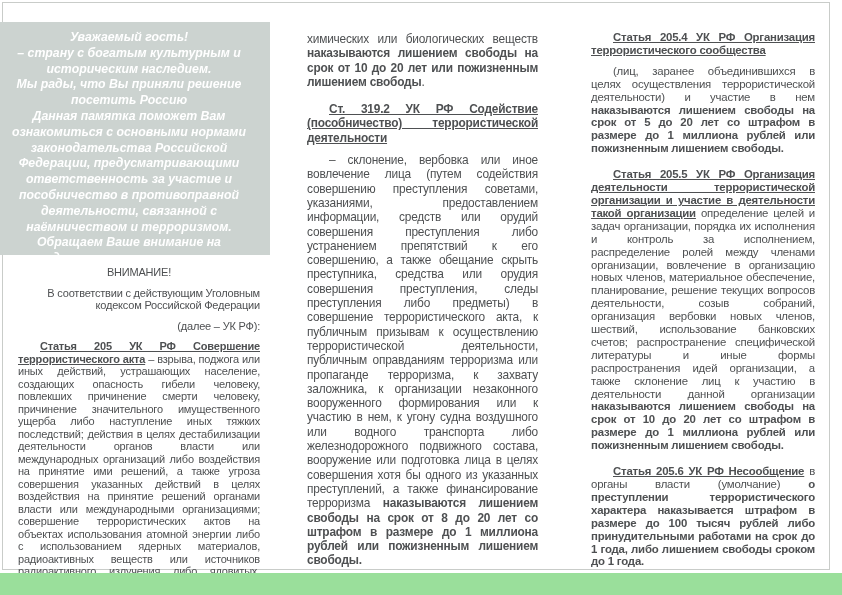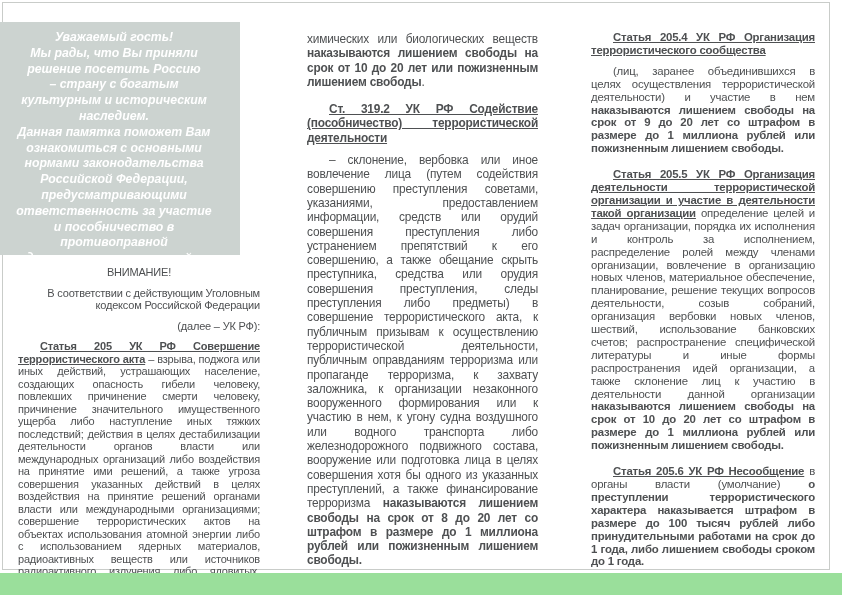--- a/index.html
+++ b/index.html
@@ -1,20 +1,20 @@
 <!DOCTYPE html>
 <html><head>
 <meta charset="utf-8">
 <style>
   html,body{margin:0;padding:0;background:#ffffff;}
   .page{position:relative;width:842px;height:595px;overflow:hidden;background:#ffffff;
         font-family:"Liberation Sans","DejaVu Sans",sans-serif;color:#4e5052;}
   .frame{position:absolute;left:2px;top:2px;width:828px;height:568px;
          border:1px solid #c9ccc9;box-sizing:border-box;}
-  .welcome-box{position:absolute;left:0;top:22px;width:240px;height:233px;
+  .welcome-box{position:absolute;left:0;top:22px;width:270px;height:233px;
          background:#ccd3d0;color:#ffffff;font-weight:bold;font-style:italic;
          font-size:12.3px;line-height:15.8px;text-align:center;
          padding:8px 24px 0 12px;box-sizing:border-box;}
   .col{position:absolute;text-align:justify;}
   .col-left{left:10px;top:258px;width:258px;font-size:11px;line-height:12.5px;letter-spacing:-0.2px;}
   .col-mid{left:299px;top:24px;width:247px;font-size:11.9px;line-height:14.3px;letter-spacing:-0.2px;}
   .col-right{left:583px;top:18px;width:240px;font-size:11.4px;line-height:12.9px;letter-spacing:-0.2px;}
   .col p{margin:8px;}
   .center{text-align:right;}
   .b{font-weight:bold;}
@@ -27,43 +27,43 @@
 </style>
 </head>
 <body>
 
 <div class="page">
 
   <div class="frame"></div>
 
   <div class="welcome-box">
     <div>Уважаемый гость!</div>
+    <div>– страну с богатым культурным и историческим наследием.</div>
     <div>Мы рады, что Вы приняли решение посетить Россию</div>
-    <div>– страну с богатым культурным и историческим наследием.</div>
     <div>Данная памятка поможет Вам ознакомиться с основными нормами законодательства Российской Федерации, предусматривающими ответственность за участие и пособничество в противоправной деятельности, связанной с наёмничеством и терроризмом.</div>
     <div>Обращаем Ваше внимание на недопустимость нарушения российских законов, просим уважать местные традиции и желаем приятного пребывания в России!</div>
   </div>
 
   <div class="col col-left">
     <p class="attn-title">ВНИМАНИЕ!</p>
     <p class="center">В соответствии с действующим Уголовным кодексом Российской Федерации</p>
     <p class="center">(далее – УК РФ):</p>
     <p class="indent"><span class="bu">Статья 205 УК РФ Совершение террористического акта</span><span> – взрыва, поджога или иных действий, устрашающих население, создающих опасность гибели человеку, повлекших причинение смерти человеку, причинение значительного имущественного ущерба либо наступление иных тяжких последствий; действия в целях дестабилизации деятельности органов власти или международных организаций либо воздействия на принятие ими решений, а также угроза совершения указанных действий в целях воздействия на принятие решений органами власти или международными организациями; совершение террористических актов на объектах использования атомной энергии либо с использованием ядерных материалов, радиоактивных веществ или источников радиоактивного излучения либо ядовитых, отравляющих, токсичных, опасных</span></p>
   </div>
 
   <div class="col col-mid">
     <p><span>химических или биологических веществ </span><span class="b">наказываются лишением свободы на срок от 10 до 20 лет или пожизненным лишением свободы</span><span>.</span></p>
     <p class="gap indent"><span class="bu">Ст. 319.2 УК РФ Содействие (пособничество) террористической деятельности</span></p>
     <p class="indent"><span>– склонение, вербовка или иное вовлечение лица (путем содействия совершению преступления советами, указаниями, предоставлением информации, средств или орудий совершения преступления либо устранением препятствий к его совершению, а также обещание скрыть преступника, средства или орудия совершения преступления, следы преступления либо предметы) в совершение террористического акта, к публичным призывам к осуществлению террористической деятельности, публичным оправданиям терроризма или пропаганде терроризма, к захвату заложника, к организации незаконного вооруженного формирования или к участию в нем, к угону судна воздушного или водного транспорта либо железнодорожного подвижного состава, вооружение или подготовка лица в целях совершения хотя бы одного из указанных преступлений, а также финансирование терроризма </span><span class="b">наказываются лишением свободы на срок от 8 до 20 лет со штрафом в размере до 1 миллиона рублей или пожизненным лишением свободы.</span></p>
     <p class="gap indent"><span class="bu">Статья 205.2 УК РФ Публичные призывы к осуществлению террористической деятельности, публичное оправдание терроризма или пропаганда терроризма</span><span> (деятельность по распространению материалов и информации, направленных на формирование идеологии терроризма, убежденности в ее привлекательности), в том числе с использованием средств массовой информации или сети «Интернет»</span></p>
   </div>
 
   <div class="col col-right">
     <p class="gap indent"><span class="bu">Статья 205.4 УК РФ Организация террористического сообщества</span></p>
-    <p class="indent"><span>(лиц, заранее объединившихся в целях осуществления террористической деятельности) и участие в нем </span><span class="b">наказываются лишением свободы на срок от 9 до 20 лет со штрафом в размере до 1 миллиона рублей или пожизненным лишением свободы.</span></p>
+    <p class="indent"><span>(лиц, заранее объединившихся в целях осуществления террористической деятельности) и участие в нем </span><span class="b">наказываются лишением свободы на срок от 5 до 20 лет со штрафом в размере до 1 миллиона рублей или пожизненным лишением свободы.</span></p>
     <p class="gap indent"><span class="bu">Статья 205.5 УК РФ Организация деятельности террористической организации и участие в деятельности такой организации</span><span> определение целей и задач организации, порядка их исполнения и контроль за исполнением, распределение ролей между членами организации, вовлечение в организацию новых членов, материальное обеспечение, планирование, решение текущих вопросов деятельности, созыв собраний, организация вербовки новых членов, шествий, использование банковских счетов; распространение специфической литературы и иные формы распространения идей организации, а также склонение лиц к участию в деятельности данной организации </span><span class="b">наказываются лишением свободы на срок от 10 до 20 лет со штрафом в размере до 1 миллиона рублей или пожизненным лишением свободы.</span></p>
     <p class="gap indent"><span class="bu">Статья 205.6 УК РФ Несообщение</span><span> в органы власти (умолчание) </span><span class="b">о преступлении террористического характера наказывается штрафом в размере до 100 тысяч рублей либо принудительными работами на срок до 1 года, либо лишением свободы сроком до 1 года.</span></p>
     <p class="gap-sm indent"><span class="bu">Статья 207 УК РФ Заведомо ложное сообщение об акте терроризма</span><span> сообщение о готовящемся взрыве, поджоге или иных</span></p>
   </div>
 
   <div class="footer-bar"></div>
 
 </div>
 
 </body></html>

